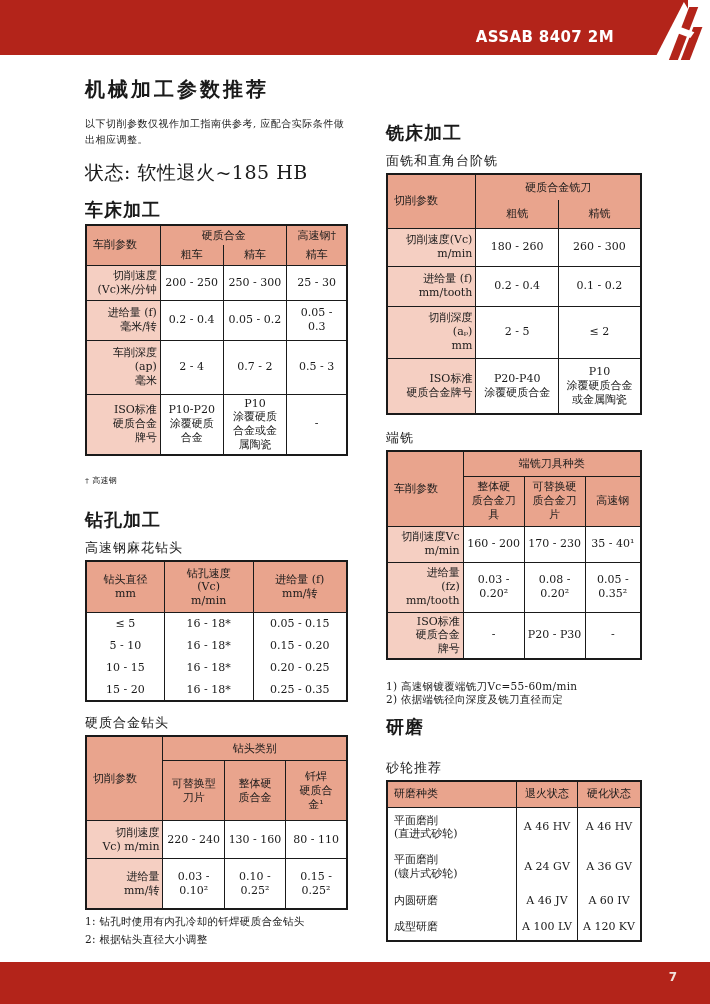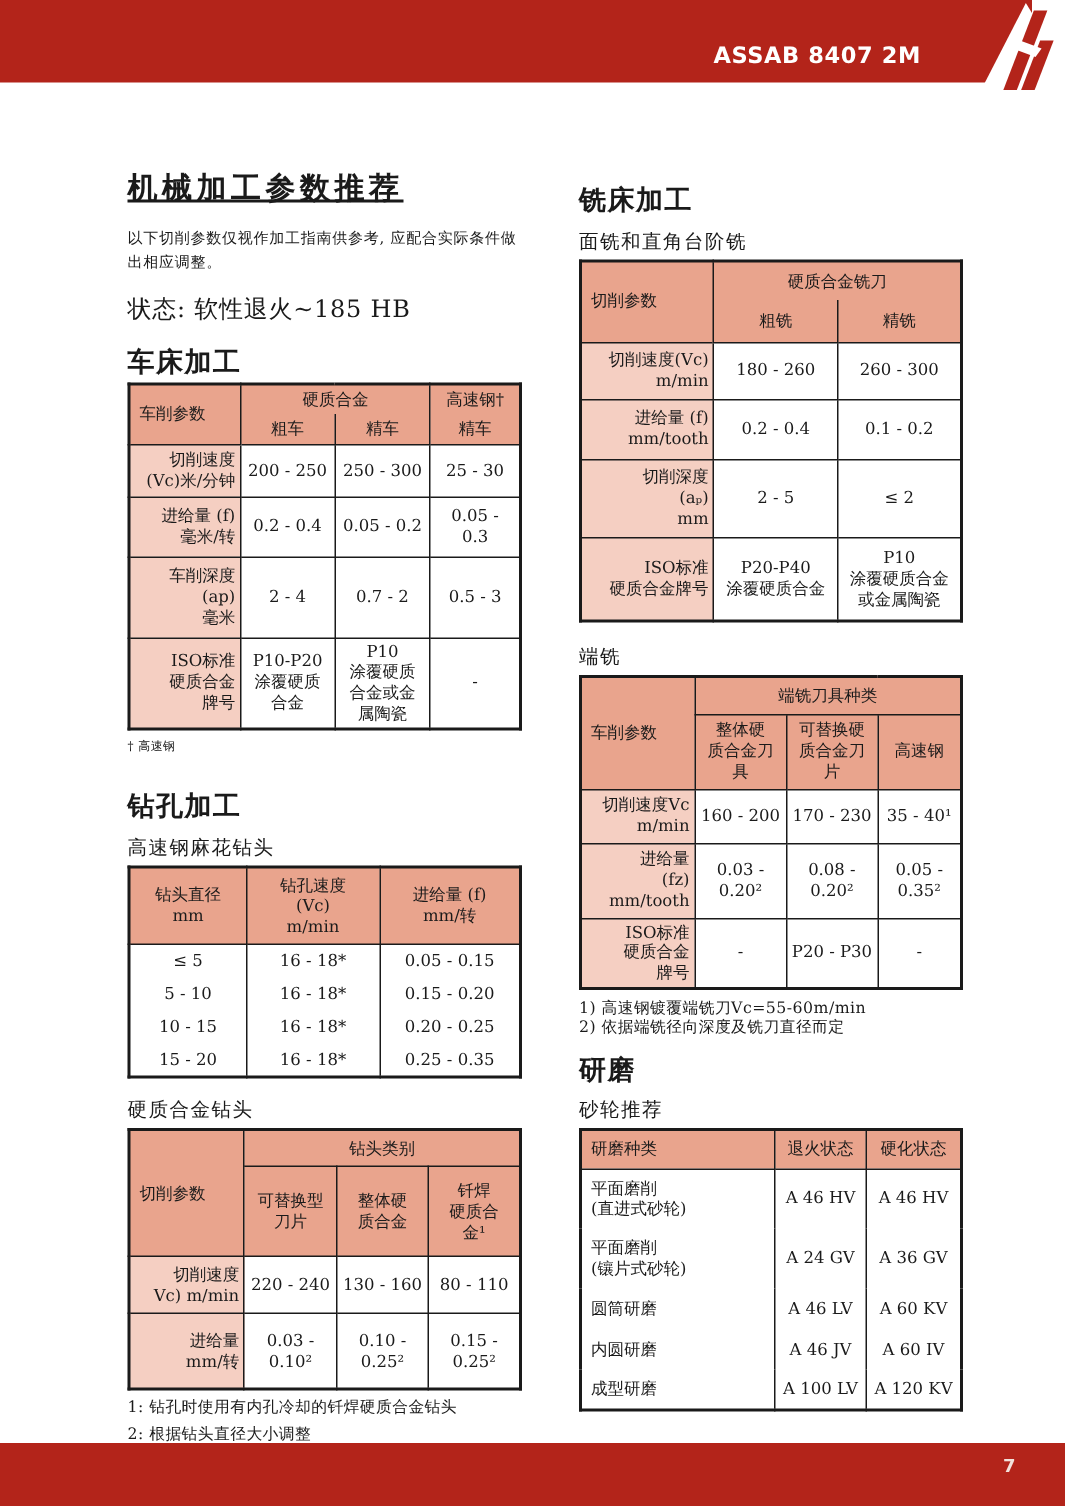--- a/index.html
+++ b/index.html
@@ -25,23 +25,23 @@
   .logo-gap{position:absolute;left:38%;top:44%;width:34%;height:10%;background:#fff;
             transform:skewX(-21deg) rotate(18deg);}
   .botbar{position:absolute;bottom:0;left:0;width:710px;height:42px;background:var(--red);}
   .pagenum{position:absolute;top:8px;right:33px;font-family:"DejaVu Sans",sans-serif;
            font-weight:bold;font-size:12px;color:#F2E2DC;}
   
   .col{position:absolute;top:0;}
   .col-left{left:85px;width:263px;}
   .col-right{left:386px;width:256px;}
   
-  h1{font-size:20px;font-weight:bold;letter-spacing:3px;margin-top:112px;text-decoration:underline;}
+  h1{font-size:20px;font-weight:bold;letter-spacing:3px;margin-top:76px;}
   .intro{margin-top:13px;font-size:10px;line-height:1.55;letter-spacing:.5px;}
-  .cond{margin-top:13px;font-size:16px;letter-spacing:.5px;}
+  .cond{margin-top:13px;font-size:19px;letter-spacing:.5px;}
   h2{font-family:"DejaVu Sans",sans-serif;font-size:18px;font-weight:bold;letter-spacing:1px;}
   .subhead{font-size:13px;letter-spacing:1px;}
   .fn{font-size:10.5px;letter-spacing:.3px;line-height:1.3;}
   .fn-tiny{font-size:8px;}
   
   table.tbl{border-collapse:collapse;width:100%;table-layout:fixed;
             font-size:11px;text-align:center;border:2px solid var(--ink);}
   .tbl th,.tbl td{border:1px solid var(--ink);padding:2px 3px;white-space:pre-line;
                   vertical-align:middle;line-height:1.25;}
   .tbl th{background:var(--salmon);font-weight:normal;}
@@ -51,21 +51,21 @@
   .tbl tr.g th{border-bottom:0;}
   .tbl tr.s th{border-top:0;}
   
   .tbl.open tbody td{border-top:0;border-bottom:0;}
   
   .h20{height:20px}.h22{height:22px}.h25{height:25px}.h26{height:26px}.h27{height:27px}
   .h28{height:28px}.h35{height:35px}.h36{height:36px}.h38{height:38px}.h40{height:40px}
   .h44{height:44px}.h50{height:50px}.h52{height:52px}.h54{height:54px}.h56{height:56px}
   .h60{height:60px}
   .mt2{margin-top:2px}.mt3{margin-top:3px}.mt4{margin-top:4px}.mt5{margin-top:5px}
-  .mt6{margin-top:6px}.mt7{margin-top:7px}.mt8{margin-top:8px}
+  .mt6{margin-top:20px}.mt7{margin-top:7px}.mt8{margin-top:8px}
   .mt12{margin-top:12px}.mt14{margin-top:14px}.mt22{margin-top:22px}.mt121{margin-top:121px}
 </style>
 </head>
 <body>
 
 <div class="page">
 
   <div class="topbar">
     <span class="brand">ASSAB 8407 2M</span>
   </div>
@@ -361,25 +361,20 @@
           <td>A 46 HV</td>
           <td>A 46 HV</td>
         </tr>
         <tr class="h40">
           <td class="al">平面磨削
 (镶片式砂轮)</td>
           <td>A 24 GV</td>
           <td>A 36 GV</td>
         </tr>
         <tr class="h27">
-          <td class="al">圆筒研磨</td>
-          <td>A 46 LV</td>
-          <td>A 60 KV</td>
-        </tr>
-        <tr class="h27">
           <td class="al">内圆研磨</td>
           <td>A 46 JV</td>
           <td>A 60 IV</td>
         </tr>
         <tr class="h27">
           <td class="al">成型研磨</td>
           <td>A 100 LV</td>
           <td>A 120 KV</td>
         </tr>
       </tbody>

